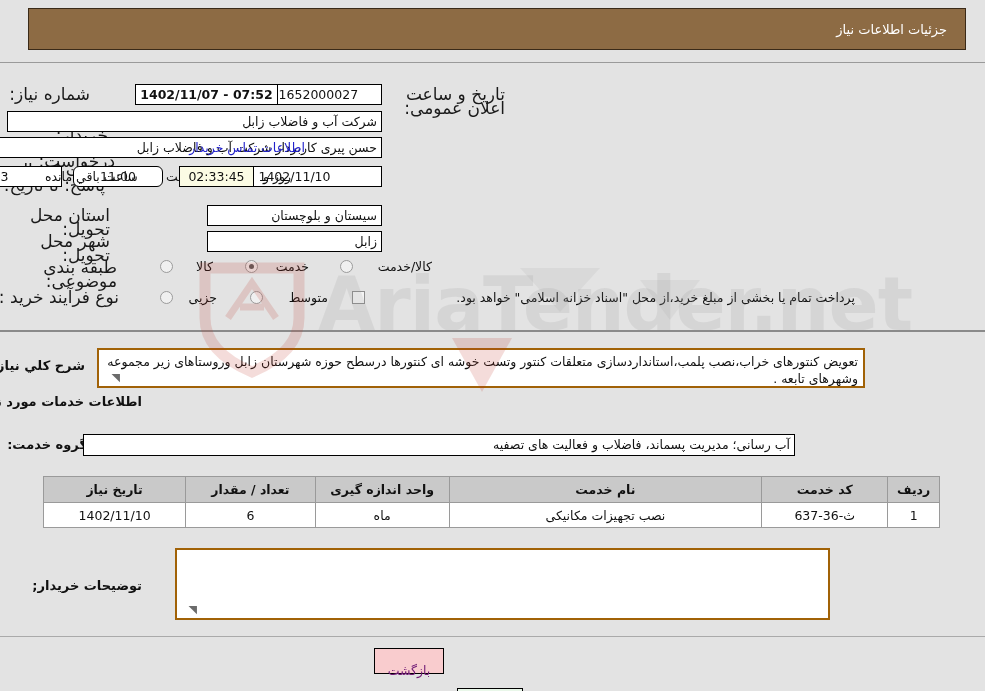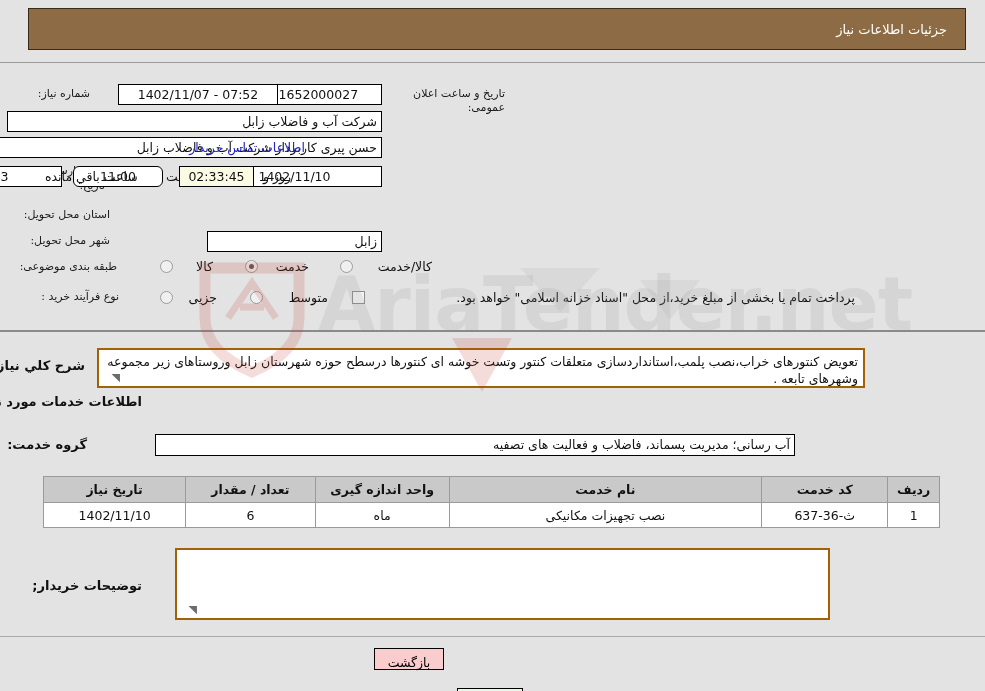--- a/index.html
+++ b/index.html
@@ -54,21 +54,21 @@
     left: 0px;
     top: 62px;
     width: 985px;
     height: 270px;
     border-top: 1px solid #9a9a9a;
     border-bottom: 2px solid #8a8a8a;
     box-sizing: border-box;
   }
   .lbl-wrap {
     position: absolute;
-    font-size: 11px;
+    font-size: 17px;
     color: #1a1a1a;
     line-height: 14px;
     text-align: right;
     direction: rtl;
   }
 
   .fld {
     position: absolute;
     background: #ffffff;
     border: 1px solid #000000;
@@ -200,26 +200,26 @@
   }
 
   
   .btn {
     position: absolute;
     height: 22px;
     border: 1px solid #000;
     box-sizing: border-box;
     font-size: 12.5px;
     font-family: "DejaVu Sans", "Liberation Sans", sans-serif;
-    color: #000000;
+    color: #701a75;
     cursor: pointer;
     direction: rtl;
     text-align: center;
     line-height: 20px;
-    padding: 4px;
+    padding: 12px;
   }
   .btn.print { background: #e9f7e9; margin-top: 40px; }
   .btn.back  { background: #f9ccce; }
 
   .divider {
     position: absolute;
     left: 0;
     width: 985px;
     height: 0;
     border-top: 1px solid #aaaaaa;
@@ -248,39 +248,40 @@
   <div class="header-bar">
     <span class="header-title">جزئیات اطلاعات نیاز</span>
   </div>
 
   <div class="panel">
 
     <span class="lbl-wrap" style="right:895px; top:24px; width:90px;">شماره نیاز:</span>
     <div class="fld center" style="right:603px; top:21px; width:175px;">1102001652000027</div>
 
     <span class="lbl-wrap" style="right:480px; top:24px; width:120px; text-align:right;">تاریخ و ساعت اعلان عمومی:</span>
-    <div class="fld center" style="right:707px; top:21px; left:104px; width:160px;">07:52 - 1402/11/07</div>
+    <div class="fld center" style="right:707px; top:21px; left:104px; width:143px;font-weight:bold;">07:52 - 1402/11/07</div>
 
     <span class="lbl-wrap" style="right:877px; top:51px; width:110px;">نام دستگاه خریدار:</span>
     <div class="fld" style="right:603px; top:48px; width:375px;">شرکت آب و فاضلاب زابل</div>
 
     <span class="lbl-wrap" style="right:870px; top:77px; width:120px;">ایجاد کننده درخواست:</span>
     <div class="fld" style="right:603px; top:74px; width:495px;">حسن پیری کاربرداز شرکت آب و فاضلاب زابل</div>
     <span class="link" style="right:680px; top:77px;">اطلاعات تماس خریدار</span>
 
     <span class="lbl-wrap" style="right:880px; top:100px; width:108px; line-height:15px;">مهلت ارسال پاسخ: تا تاریخ:</span>
     <div class="fld center" style="right:603px; top:103px; width:175px;">1402/11/10</div>
     <span class="mini-lbl" style="right:785px; top:106px;">ساعت</span>
     <div class="fld center" style="right:822px; top:103px; width:90px;border-radius:6px;">11:00</div>
     <div class="fld center" style="right:923px; top:103px; width:115px;">3</div>
     <span class="mini-lbl" style="left:263px; top:106px;">روز و</span>
     <div class="fld center yellow" style="left:179px; top:103px; width:75px;">02:33:45</div>
     <span class="mini-lbl" style="left:45px; top:106px;">ساعت باقي مانده</span>
 
     <span class="lbl-wrap" style="right:875px; top:145px; width:112px;">استان محل تحویل:</span>
+    <div class="fld" style="right:603px; top:142px; width:175px;">سیستان و بلوچستان</div>
 
     <span class="lbl-wrap" style="right:875px; top:171px; width:112px;">شهر محل تحویل:</span>
     <div class="fld" style="right:603px; top:168px; width:175px;">زابل</div>
 
     <span class="lbl-wrap" style="right:868px; top:197px; width:120px;">طبقه بندی موضوعی:</span>
     <span class="radio" style="right:812px; top:197px;"></span>
     <span class="radio-lbl" style="right:772px; top:196px;">کالا</span>
     <span class="radio on" style="right:727px; top:197px;"></span>
     <span class="radio-lbl" style="right:676px; top:196px;">خدمت</span>
     <span class="radio" style="right:632px; top:197px;"></span>
@@ -295,21 +296,21 @@
     <span class="radio-lbl" style="right:130px; top:227px;">پرداخت تمام یا بخشی از مبلغ خرید،از محل "اسناد خزانه اسلامی" خواهد بود.</span>
   </div>
 
   <span class="sec-label" style="right:900px; top:358px;">شرح کلي نیاز:</span>
   <div class="ta" style="right:120px; top:348px; width:768px; height:40px;">تعویض کنتورهای خراب،نصب پلمب،استانداردسازی متعلقات کنتور وتست خوشه ای کنتورها درسطح حوزه شهرستان زابل وروستاهای زیر مجموعه وشهرهای تابعه .</div>
   <span class="grip" style="right:865px; top:371px;">◥</span>
 
   <span class="sec-heading" style="right:843px; top:394px;">اطلاعات خدمات مورد نیاز</span>
 
   <span class="sec-label" style="right:898px; top:437px;">گروه خدمت:</span>
-  <div class="fld" style="right:190px; top:434px; width:640px; height:22px; line-height:20px;">آب رسانی؛ مدیریت پسماند، فاضلاب و فعالیت های تصفیه</div>
+  <div class="fld" style="right:190px; top:434px; width:712px; height:22px; line-height:20px;">آب رسانی؛ مدیریت پسماند، فاضلاب و فعالیت های تصفیه</div>
 
   <table class="svc" style="right:45px; top:476px; width:897px;">
     <thead>
       <tr>
         <th style="width:40px;">ردیف</th>
         <th style="width:125px;">کد خدمت</th>
         <th style="width:340px;">نام خدمت</th>
         <th style="width:125px;">واحد اندازه گیری</th>
         <th style="width:125px;">تعداد / مقدار</th>
         <th style="width:142px;">تاریخ نیاز</th>

